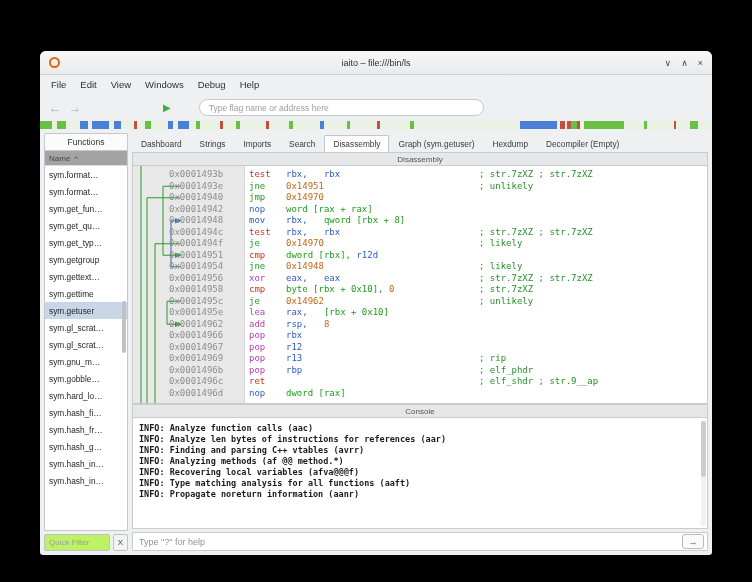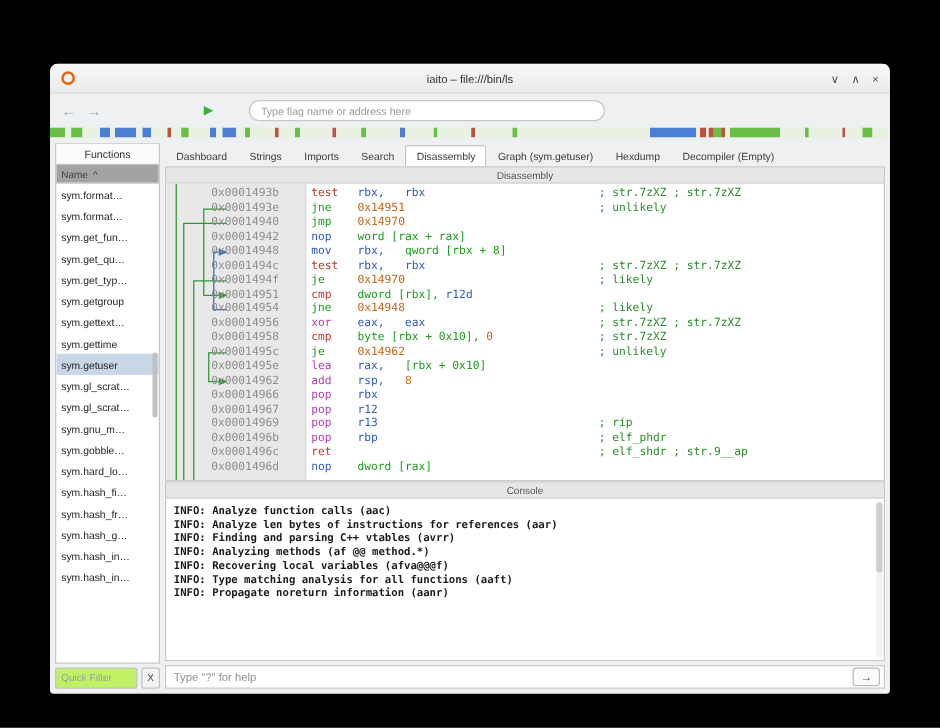--- a/index.html
+++ b/index.html
@@ -113,20 +113,28 @@
   <div class="titlebar">
     <span class="app-icon"></span>
     <span class="title">iaito – file:///bin/ls</span>
     <span class="win-controls">
       <span>∨</span>
       <span>∧</span>
       <span>×</span>
     </span>
   </div>
 
+  <div class="menubar">
+      <span class="menu-item">File</span>
+      <span class="menu-item">Edit</span>
+      <span class="menu-item">View</span>
+      <span class="menu-item">Windows</span>
+      <span class="menu-item">Debug</span>
+      <span class="menu-item">Help</span>
+    </div>
 
   <div class="toolbar">
     <span class="nav-arrow">←</span>
     <span class="nav-arrow">→</span>
     <span class="play">▶</span>
     <input class="flag-input" placeholder="Type flag name or address here" style="">
   </div>
 
   <div class="membar">
       <div class="seg seg-g" style="width: 1.8%;"></div>

